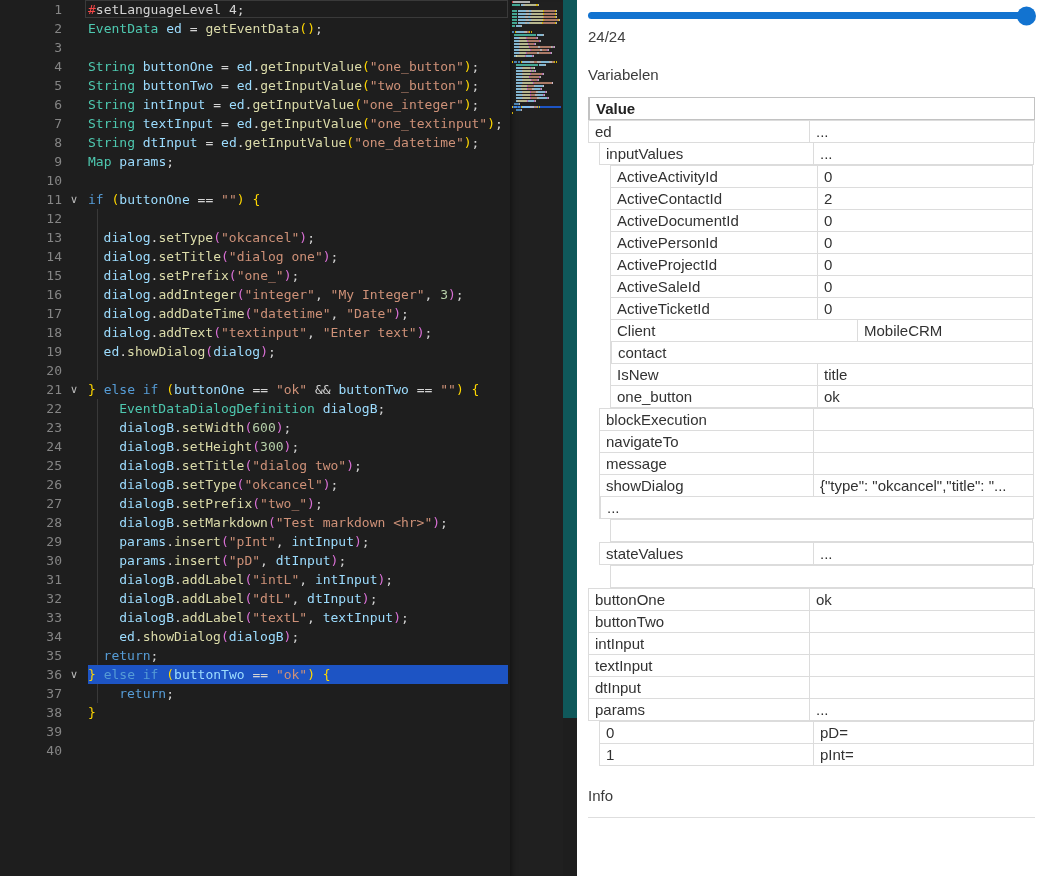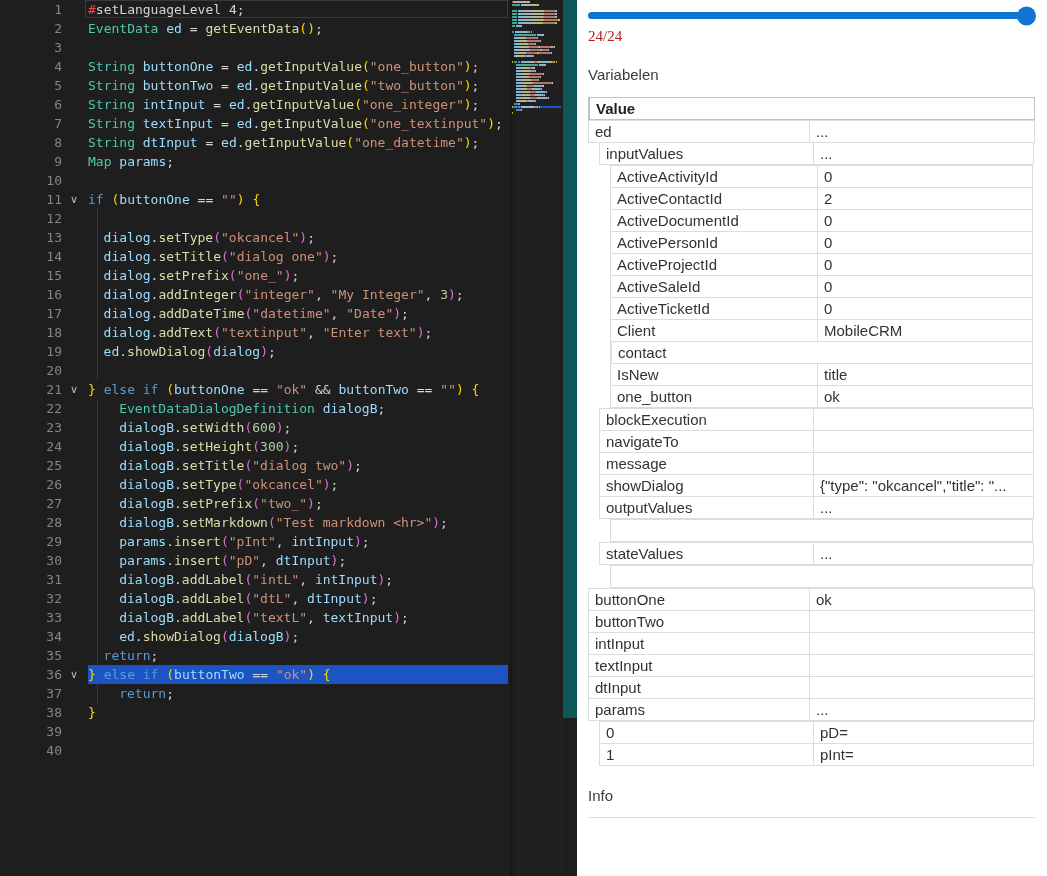--- a/index.html
+++ b/index.html
@@ -27,21 +27,21 @@
   .mini-line{height:2px;margin:1px 2px 0 2px;display:flex;overflow:hidden;position:relative;}
   .mini-line span{display:inline-block;height:2px;opacity:.8;}
   .mini-line.hl{background:#1d54c4;}
   
   .scroll-strip{position:absolute;left:563px;top:0;width:14px;height:718px;background:#0f585a;}
   
   .side-panel{position:absolute;left:577px;top:0;width:470px;height:876px;background:#fff;color:#333;}
   .slider{position:relative;margin:12px 12px 0 11px;height:7px;border-radius:4px;}
   .slider .thumb{position:absolute;right:-1px;top:50%;width:19px;height:19px;border-radius:50%;
     transform:translateY(-50%);}
-  .count-label{margin:9px 0 0 11px;font-size:15px;color:#b91c1c;font-family:Liberation Serif, serif;}
+  .count-label{margin:9px 0 0 11px;font-size:15px;color:#404040;}
   .section-title{margin:21px 0 0 11px;font-size:15px;color:#3b3b3b;}
   .vars{margin:14px 0 0 11px;width:447px;font-size:15px;color:#323232;box-sizing:border-box;}
   .vhead{display:grid;grid-template-columns:220px 1fr;height:23px;box-sizing:border-box;
     border:1px solid #c2c2c2;font-weight:bold;color:#222;}
   .vhead .cell{padding:2px 6px;line-height:18px;}
   .vhead .cell.val{border-left:1px solid #c2c2c2;}
   .vrow{display:grid;height:23px;box-sizing:border-box;border:1px solid #dcdcdc;background:#fff;}
   .vrow .cell{padding:2px 6px;line-height:18px;white-space:nowrap;overflow:hidden;}
   .vrow .cell.val{border-left:1px solid #dcdcdc;}
   .info-rule{margin:13px 0 0 11px;width:447px;border-top:1px solid #dedede;height:0;}
@@ -508,21 +508,21 @@
           <div class="cell val">0</div>
         </div>
         <div class="vrow" style="margin-left: 22px; margin-right: 2px; margin-top: -1px; grid-template-columns: 206px 1fr;">
           <div class="cell">ActiveSaleId</div>
           <div class="cell val">0</div>
         </div>
         <div class="vrow" style="margin-left: 22px; margin-right: 2px; margin-top: -1px; grid-template-columns: 206px 1fr;">
           <div class="cell">ActiveTicketId</div>
           <div class="cell val">0</div>
         </div>
-        <div class="vrow" style="margin-left: 22px; margin-right: 2px; margin-top: -1px; grid-template-columns: 206px 1fr;">
+        <div class="vrow" style="margin-left: 22px; margin-right: 2px; margin-top: -1px; grid-template-columns: 206px 1fr; gap: 40px;">
           <div class="cell">Client</div>
           <div class="cell val">MobileCRM</div>
         </div>
         <div class="vrow" style="margin-left: 22px; margin-right: 2px; margin-top: -1px; grid-template-columns: 206px 1fr;">
           <div class="cell val">contact</div>
         </div>
         <div class="vrow" style="margin-left: 22px; margin-right: 2px; margin-top: -1px; grid-template-columns: 206px 1fr;">
           <div class="cell">IsNew</div>
           <div class="cell val">title</div>
         </div>
@@ -540,21 +540,20 @@
         </div>
         <div class="vrow" style="margin-left: 11px; margin-right: 1px; margin-top: -1px; grid-template-columns: 213px 1fr;">
           <div class="cell">message</div>
           <div class="cell val"></div>
         </div>
         <div class="vrow" style="margin-left: 11px; margin-right: 1px; margin-top: -1px; grid-template-columns: 213px 1fr;">
           <div class="cell">showDialog</div>
           <div class="cell val">{"type": "okcancel","title": "...</div>
         </div>
         <div class="vrow" style="margin-left: 11px; margin-right: 1px; margin-top: -1px; grid-template-columns: 213px 1fr;">
-          <div class="cell">outputValues</div>
           <div class="cell val">...</div>
         </div>
         <div class="vrow" style="margin-left: 22px; margin-right: 2px; margin-top: 0px; grid-template-columns: 1fr;">
           <div class="cell"></div>
         </div>
         <div class="vrow" style="margin-left: 11px; margin-right: 1px; margin-top: 0px; grid-template-columns: 213px 1fr;">
           <div class="cell">stateValues</div>
           <div class="cell val">...</div>
         </div>
         <div class="vrow" style="margin-left: 22px; margin-right: 2px; margin-top: 0px; grid-template-columns: 1fr;">

